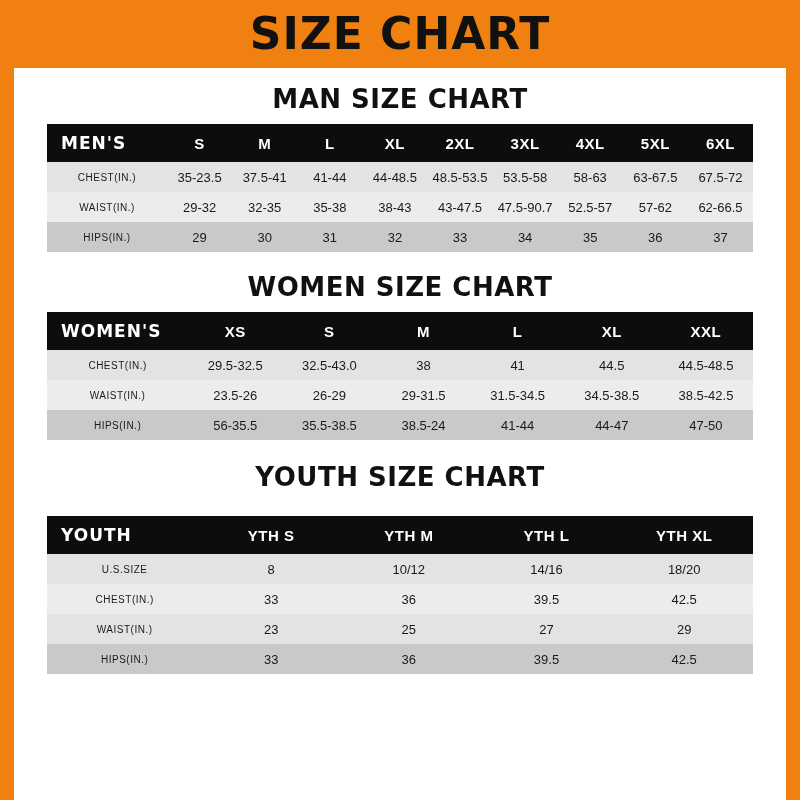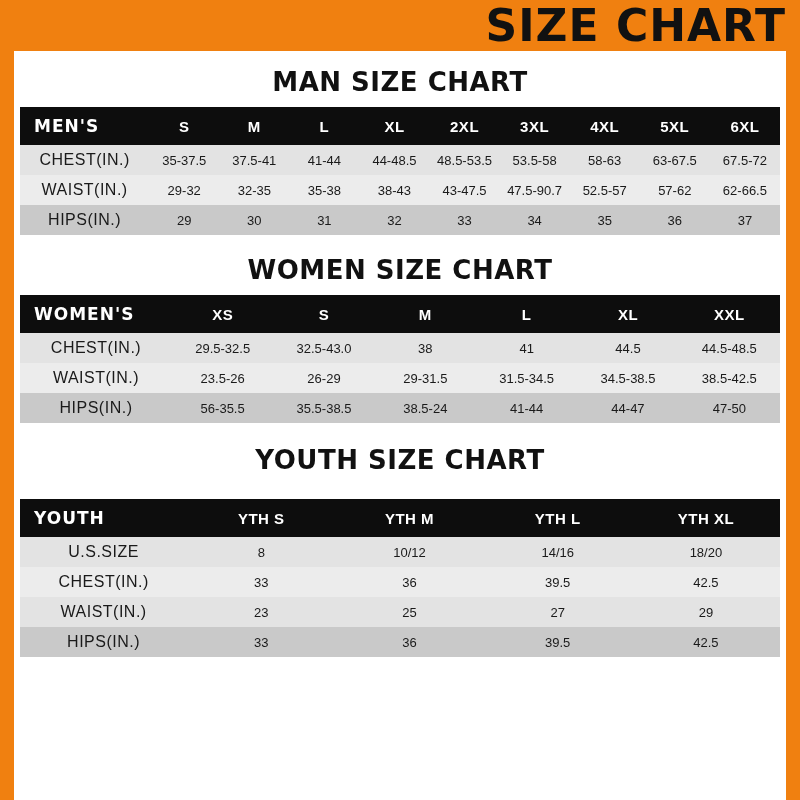--- a/index.html
+++ b/index.html
@@ -16,36 +16,36 @@
   .page {
     position: relative;
     width: 800px;
     height: 800px;
     box-sizing: border-box;
     border-left: 14px solid #f08010;
     border-right: 14px solid #f08010;
     background: #ffffff;
   }
   .banner {
-    height: 51px;
+    height: 68px;
     background: #f08010;
     display: flex;
     align-items: center;
-    justify-content: flex-end;
+    justify-content: center;
   }
   .banner-title {
     font-family: "DejaVu Sans", sans-serif;
     font-weight: bold;
     font-size: 44px;
     letter-spacing: 1px;
     color: #111111;
     line-height: 1;
   }
   .content {
-    padding: 0 6px;
+    padding: 0 33px;
   }
   .section-title {
     text-align: center;
     font-family: "DejaVu Sans", sans-serif;
     font-weight: bold;
     font-size: 26px;
     color: #111111;
     letter-spacing: 0.5px;
   }
   .t-man { margin: 16px 0 10px; }
@@ -79,21 +79,21 @@
     font-family: "DejaVu Sans", sans-serif;
     font-size: 17px;
     text-align: left;
     padding-left: 14px;
     letter-spacing: 1px;
   }
   table.size-table tbody tr.row-a td { background: #e3e3e3; }
   table.size-table tbody tr.row-b td { background: #ececec; }
   table.size-table tbody tr.row-c td { background: #c9c9c9; }
   table.size-table tbody td.row-label {
-    font-size: 16px;
+    font-size: 10px;
     letter-spacing: 0.5px;
     color: #1a1a1a;
   }
 
   
   table.men-table col.c0 { width: 17%; }
   table.women-table col.c0 { width: 20%; }
   table.youth-table col.c0 { width: 22%; }
 
   .footer-note {
@@ -142,21 +142,21 @@
           <th>2XL</th>
           <th>3XL</th>
           <th>4XL</th>
           <th>5XL</th>
           <th>6XL</th>
         </tr>
       </thead>
       <tbody>
         <tr class="row-a">
           <td class="row-label">CHEST(IN.)</td>
-          <td>35-37.5</td>
+          <td>35-23.5</td>
           <td>37.5-41</td>
           <td>41-44</td>
           <td>44-48.5</td>
           <td>48.5-53.5</td>
           <td>53.5-58</td>
           <td>58-63</td>
           <td>63-67.5</td>
           <td>67.5-72</td>
         </tr>
         <tr class="row-b">

